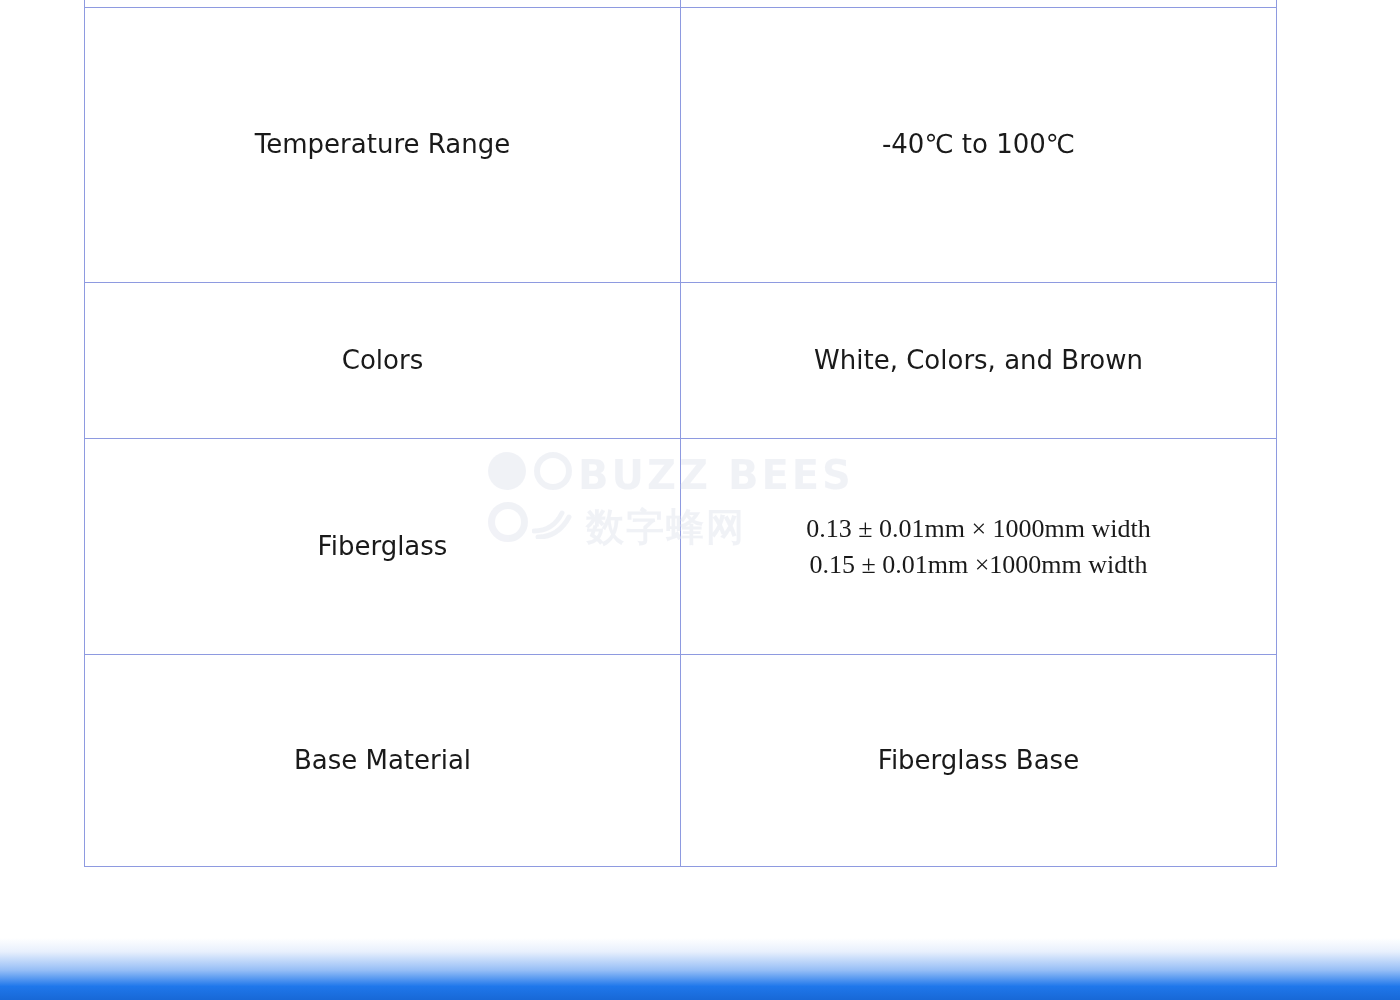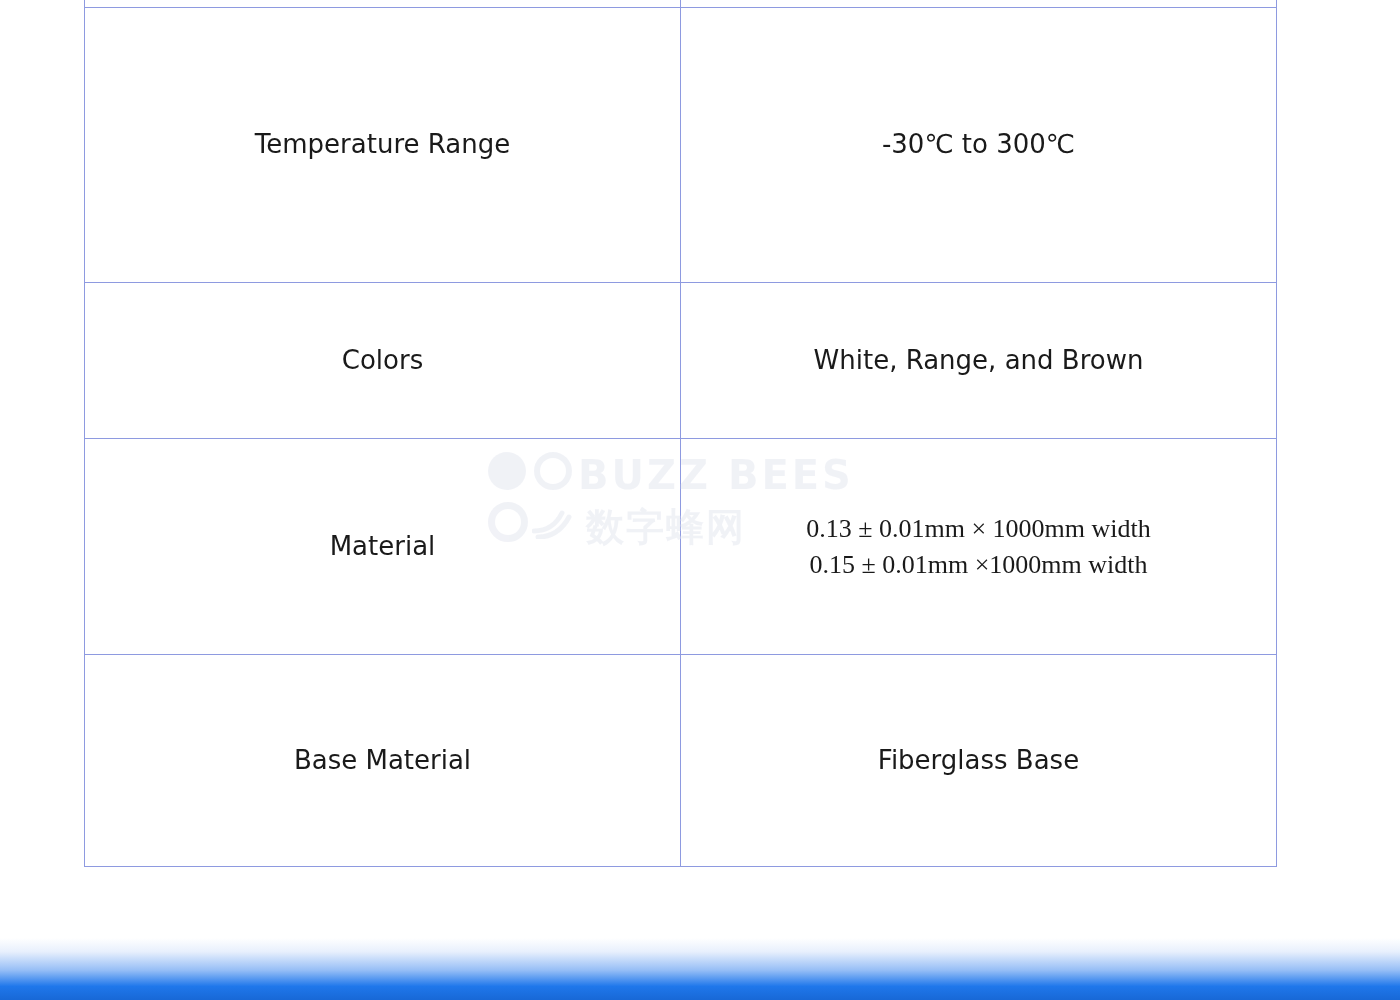--- a/index.html
+++ b/index.html
@@ -149,28 +149,28 @@
       <col class="c-label">
       <col class="c-value">
     </colgroup>
     <tbody>
       <tr class="row-clip">
         <td></td>
         <td></td>
       </tr>
       <tr class="row-tall">
         <td>Temperature Range</td>
-        <td>-30℃ to 300℃</td>
+        <td>-40℃ to 100℃</td>
       </tr>
       <tr class="row-mid">
         <td>Colors</td>
-        <td>White, Range, and Brown</td>
+        <td>White, Colors, and Brown</td>
       </tr>
       <tr class="row-thick">
-        <td>Material</td>
+        <td>Fiberglass</td>
         <td class="val-multi">0.13 ± 0.01mm × 1000mm width
 0.15 ± 0.01mm ×1000mm width</td>
       </tr>
       <tr class="row-base">
         <td>Base Material</td>
         <td>Fiberglass Base</td>
       </tr>
     </tbody>
   </table>
 

